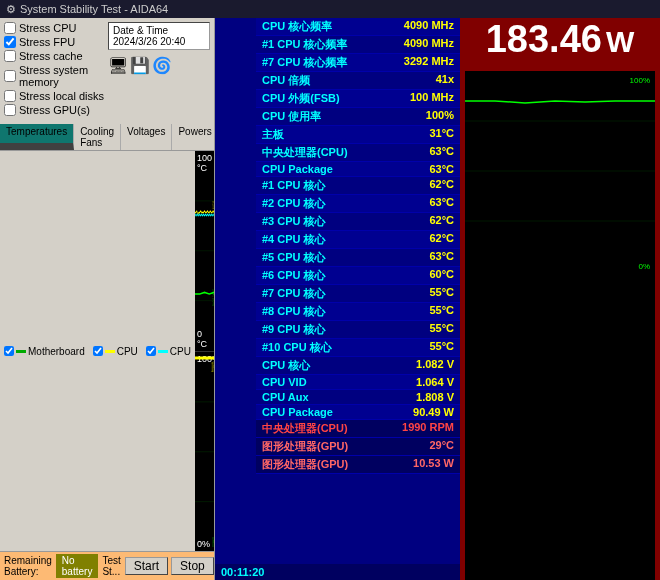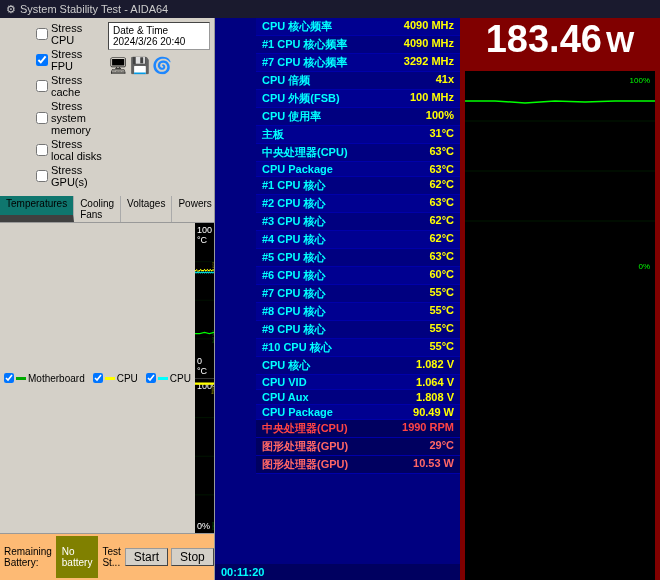--- a/index.html
+++ b/index.html
@@ -58,21 +58,20 @@
       flex-direction: column;
       gap: 2px;
     }
 
     .checkbox-row {
       display: flex;
       align-items: center;
       gap: 3px;
       font-size: 11px;
       color: #000;
-      margin-left: 32px;
     }
 
     .checkbox-row input[type="checkbox"] {
       width: 12px;
       height: 12px;
       margin: 0;
     }
 
     .datetime-box {
       background: #fff;
@@ -174,21 +173,21 @@
       display: flex;
       align-items: center;
       gap: 4px;
       font-size: 10px;
       flex-shrink: 0;
     }
 
     .battery-badge {
       background: #808000;
       color: #fff;
-      padding: 10px 6px;
+      padding: 1px 6px;
       font-size: 10px;
     }
 
     .bottom-actions {
       margin-left: auto;
       display: flex;
       gap: 3px;
     }
     .action-btn {
       background: #d4d0c8;

